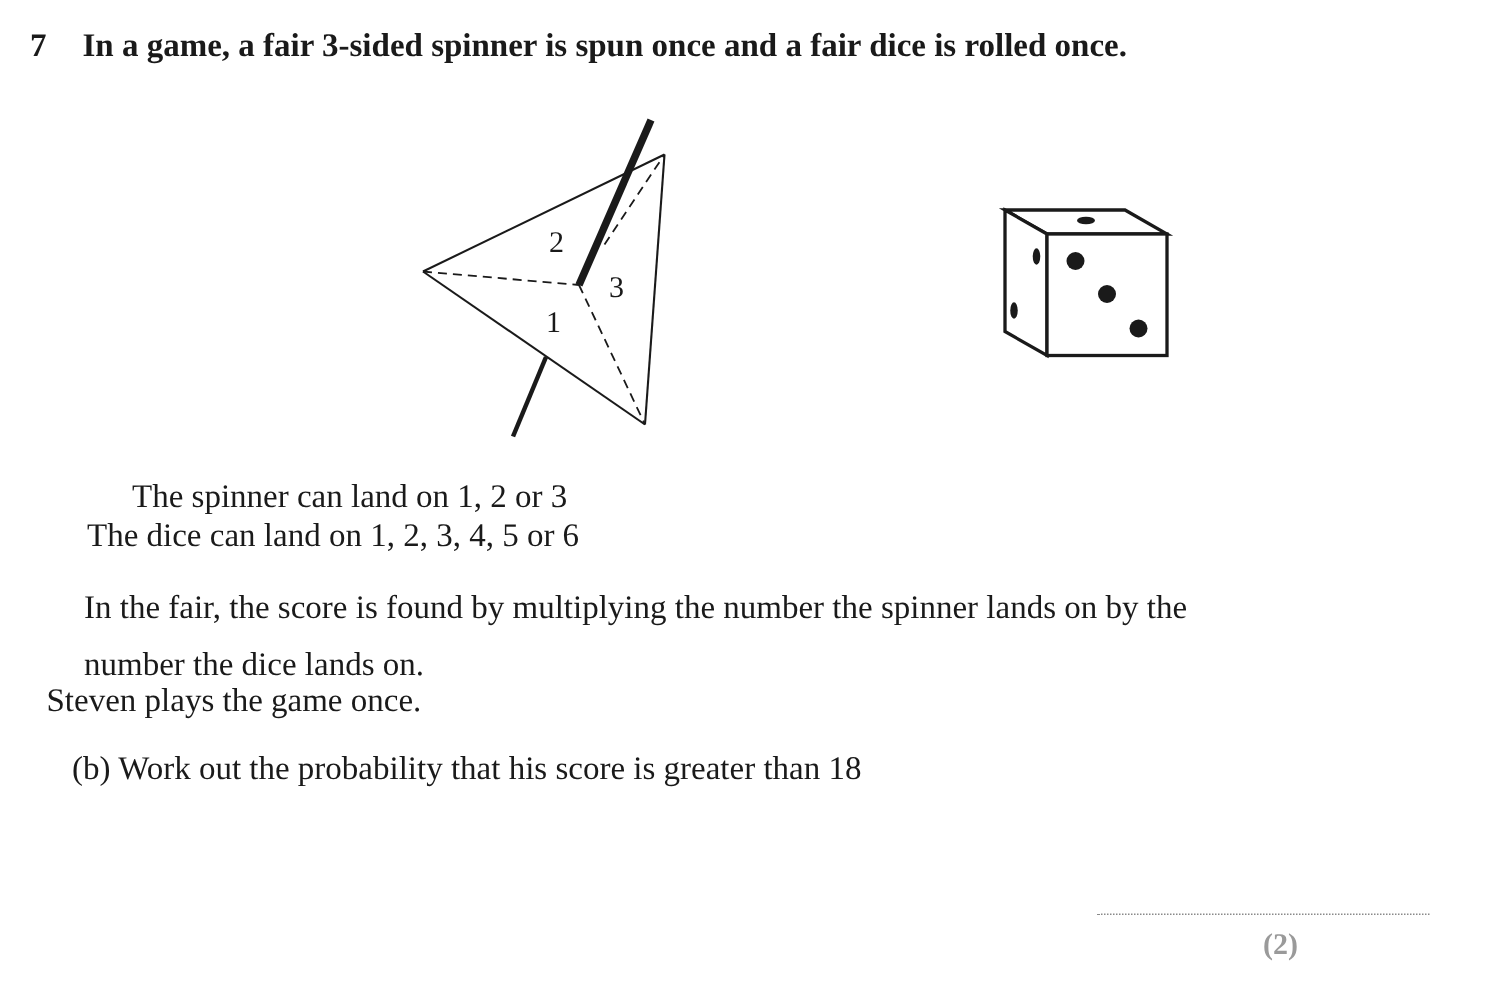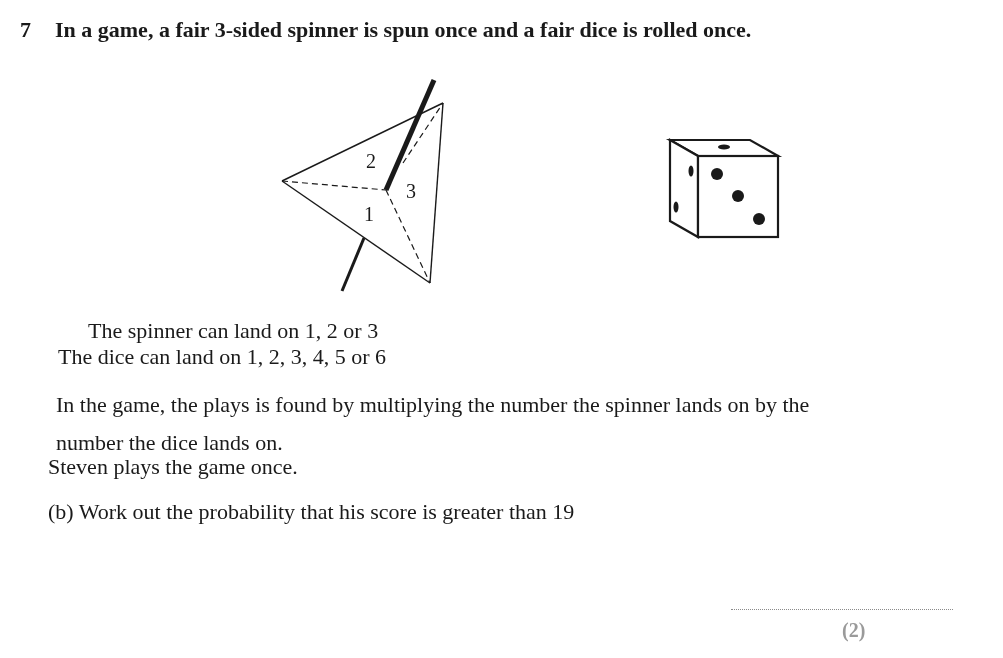--- a/index.html
+++ b/index.html
@@ -54,21 +54,21 @@
     <ellipse cx="676" cy="207" rx="2.5" ry="5.5"></ellipse>
     <circle cx="717" cy="174" r="6"></circle>
     <circle cx="738" cy="196" r="6"></circle>
     <circle cx="759" cy="219" r="6"></circle>
   </g>
 </svg>
 
 <div class="abs line" style="left:56px;top:318px;margin-left:32px;">The spinner can land on 1, 2 or 3</div>
 <div class="abs line" style="left:58px;top:344px;">The dice can land on 1, 2, 3, 4, 5 or 6</div>
 
-<div class="abs line" style="left:56px;top:392px;">In the game, the plays is found by multiplying the number the spinner lands on by the</div>
+<div class="abs line" style="left:56px;top:392px;">In the fair, the score is found by multiplying the number the spinner lands on by the</div>
 <div class="abs line" style="left:56px;top:430px;">number the dice lands on.</div>
 
-<div class="abs line" style="left:48px;top:454px;">Steven plays the game once.</div>
+<div class="abs line" style="left:31px;top:454px;">Steven plays the game once.</div>
 
-<div class="abs line" style="left:48px;top:499px;">(b) Work out the probability that his score is greater than 19</div>
+<div class="abs line" style="left:48px;top:499px;">(b) Work out the probability that his score is greater than 18</div>
 
 <div class="answer-line"></div>
 <div class="abs marks">(2)</div>
 
 </body></html>

